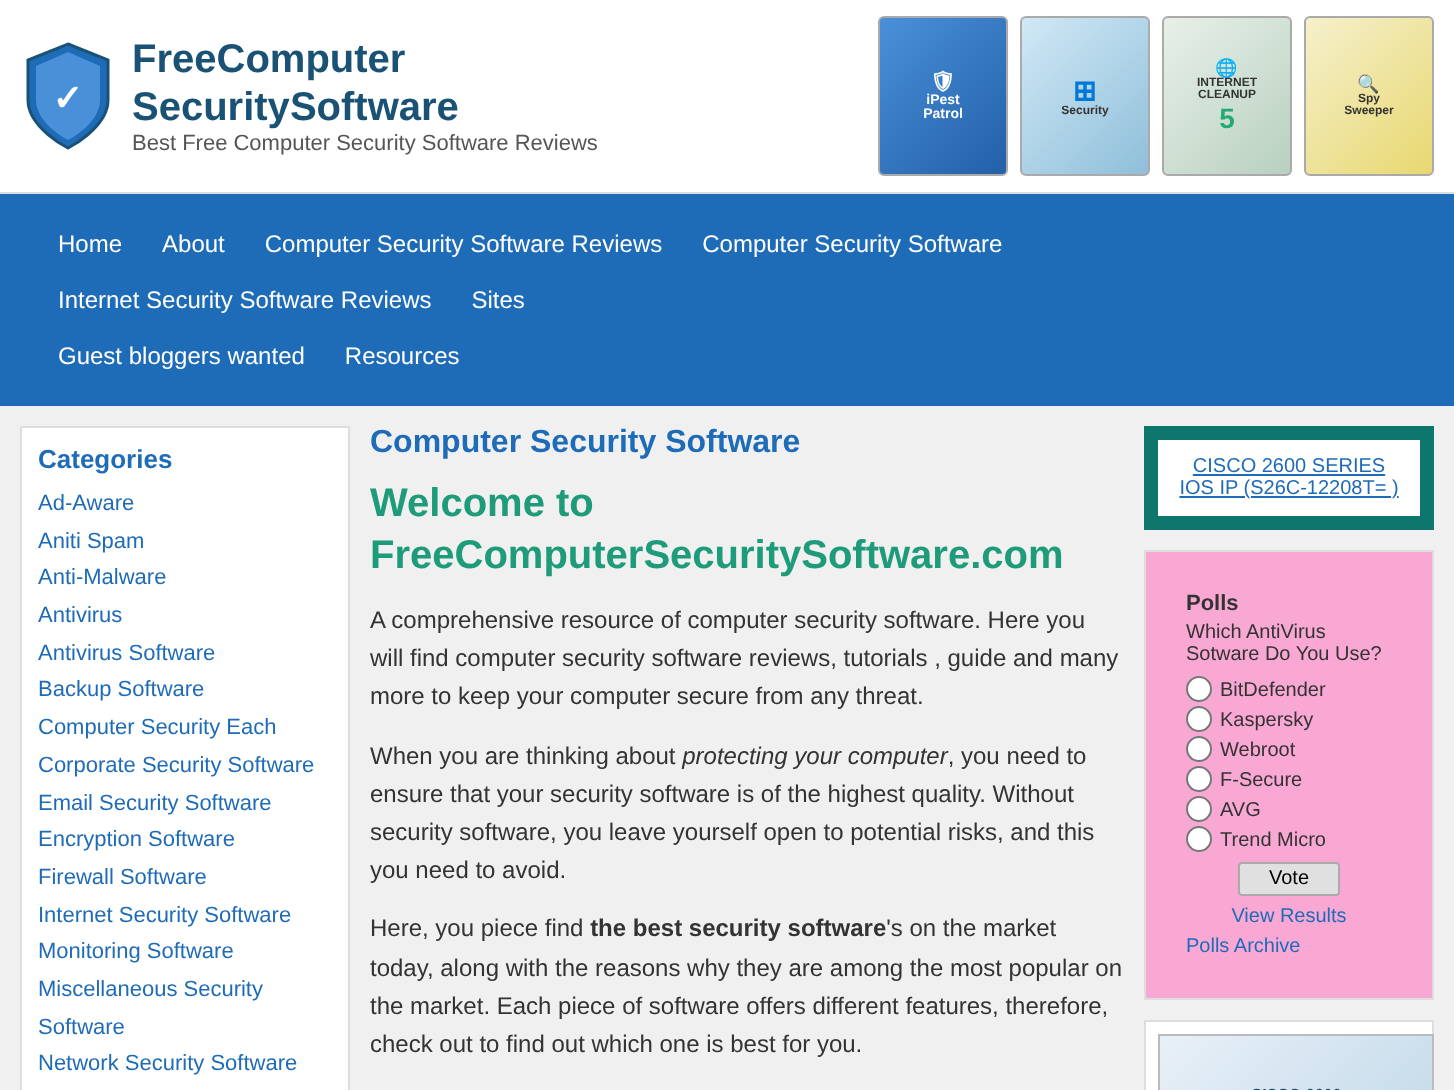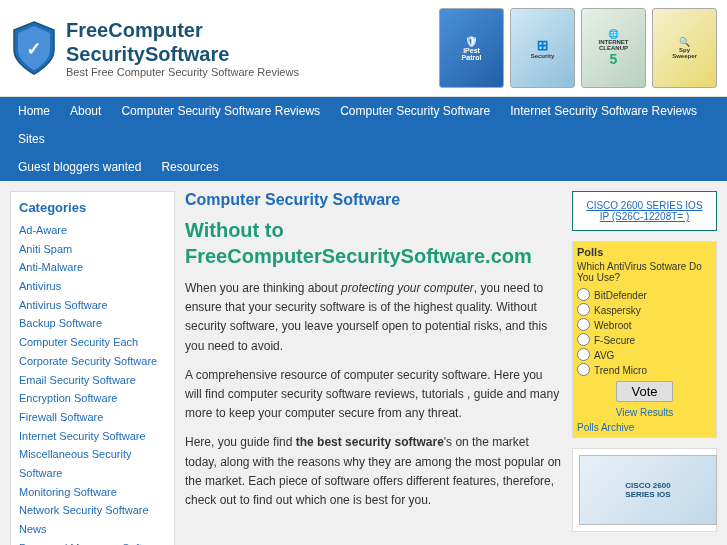--- a/index.html
+++ b/index.html
@@ -14,21 +14,21 @@
     .logo-title { font-size: 20px; font-weight: bold; color: #1a5276; line-height: 1.2; }
     .logo-subtitle { font-size: 11px; color: #555; }
     .header-products { margin-left: auto; display: flex; gap: 6px; align-items: center; }
     .product-box { width: 65px; height: 80px; background: linear-gradient(135deg, #e8f4f8, #c5dce8); border: 1px solid #aaa; border-radius: 3px; display: flex; align-items: center; justify-content: center; font-size: 8px; text-align: center; color: #333; font-weight: bold; overflow: hidden; position: relative; }
     .product-box.pest { background: linear-gradient(135deg, #4a90d9, #2260a8); color: white; }
     .product-box.win { background: linear-gradient(135deg, #d0e8f5, #8fbfda); }
     .product-box.internet { background: linear-gradient(135deg, #e8f0e8, #b8d0c0); }
     .product-box.spy { background: linear-gradient(135deg, #f5f0cc, #e8d870); }
 
     
-    #navbar { background: #1e6bb8; padding: 0; }
+    #navbar { background: #1e6bb8; padding: 11px; }
     #navbar ul { display: flex; flex-wrap: wrap; list-style: none; padding: 0 8px; }
     #navbar ul li a { display: block; padding: 7px 10px; color: #fff; text-decoration: none; font-size: 12px; }
 
     
     #content-wrapper { display: flex; gap: 0; padding: 10px; max-width: 727px; }
 
     
     #sidebar { width: 165px; flex-shrink: 0; }
     .sidebar-box { background: #fff; border: 1px solid #ddd; padding: 8px; margin-bottom: 10px; }
     .sidebar-title { color: #1e6bb8; font-weight: bold; font-size: 13px; margin-bottom: 6px; }
@@ -38,28 +38,28 @@
     
     #main { flex: 1; padding: 0 10px; }
     .main-title { color: #1e6bb8; font-size: 16px; font-weight: bold; margin-bottom: 8px; }
     .welcome-heading { color: #1e9b78; font-size: 20px; font-weight: bold; margin-bottom: 10px; line-height: 1.3; }
     .main-text { font-size: 12px; color: #333; line-height: 1.6; margin-bottom: 10px; }
     .italic-text { font-style: italic; }
     .bold-text { font-weight: bold; }
 
     
     #right-sidebar { width: 145px; flex-shrink: 0; }
-    .right-box { background: #fde047; border: 1px solid #ddd; padding: 4px; margin-bottom: 10px; font-size: 11px; }
-    .cisco-box { background: #fff; border: 1px solid #0f766e; padding: 8px; font-size: 10px; color: #333; text-align: center; margin-bottom: 10px; }
+    .right-box { background: #f9a8d4; border: 1px solid #ddd; padding: 20px; margin-bottom: 10px; font-size: 11px; }
+    .cisco-box { background: #fff; border: 7px solid #0f766e; padding: 8px; font-size: 10px; color: #333; text-align: center; margin-bottom: 10px; }
     .cisco-link { color: #1e6bb8; font-size: 10px; }
     .polls-label { font-size: 11px; font-weight: bold; color: #333; margin-bottom: 3px; }
     .polls-question { font-size: 10px; color: #333; margin-bottom: 5px; }
     .radio-option { display: flex; align-items: flex-end; gap: 4px; margin-bottom: 2px; font-size: 10px; }
     .radio-option input { margin: 0; }
-    .vote-btn { display: block; margin: 5px auto; padding: 2px 14px; background: #e0e0e0; border: 1px solid #aaa; border-radius: 2px; font-size: 13px; cursor: pointer; }
+    .vote-btn { display: block; margin: 5px auto; padding: 2px 14px; background: #e0e0e0; border: 1px solid #aaa; border-radius: 2px; font-size: 10px; cursor: pointer; }
     .view-results-link { display: block; text-align: center; color: #1e6bb8; font-size: 10px; margin-top: 4px; text-decoration: none; }
     .polls-archive-link { display: block; color: #1e6bb8; font-size: 10px; margin-top: 4px; text-decoration: none; }
     .cisco-bottom { background: #fff; border: 1px solid #ddd; padding: 6px; font-size: 9px; color: #333; text-align: center; }
     .cisco-bottom-img { width: 138px; height: 70px; background: linear-gradient(135deg, #e8f0f8, #c0d8e8); display: flex; align-items: center; justify-content: center; font-size: 9px; font-weight: bold; color: #1a5276; border: 1px solid #bbb; }
   </style>
 </head>
 <body>
 
 <div id="header">
   <div id="logo-area">
@@ -173,48 +173,48 @@
         <li>
             <a href="#">Encryption Software</a>
           </li>
         <li>
             <a href="#">Firewall Software</a>
           </li>
         <li>
             <a href="#">Internet Security Software</a>
           </li>
         <li>
+            <a href="#">Monitoring Software</a>
+          </li>
+        <li>
             <a href="#">Miscellaneous Security Software</a>
-          </li>
-        <li>
-            <a href="#">Monitoring Software</a>
           </li>
         <li>
             <a href="#">Network Security Software</a>
           </li>
         <li>
             <a href="#">News</a>
           </li>
         <li>
             <a href="#">Password Managers Software</a>
           </li>
 
       </ul>
     </div>
   </div>
 
   <div id="main">
     <div class="main-title">Computer Security Software</div>
-    <div class="welcome-heading">Without to FreeComputerSecuritySoftware.com</div>
+    <div class="welcome-heading">Welcome to FreeComputerSecuritySoftware.com</div>
+    <p class="main-text">A comprehensive resource of computer security software. Here you will find computer security software reviews, tutorials , guide and many more to keep your computer secure from any threat.</p>
     <p class="main-text">
       <span>When you are thinking about </span><span class="italic-text">protecting your computer</span><span>, you need to ensure that your security software is of the highest quality. Without security software, you leave yourself open to potential risks, and this you need to avoid.</span>
     </p>
-    <p class="main-text">A comprehensive resource of computer security software. Here you will find computer security software reviews, tutorials , guide and many more to keep your computer secure from any threat.</p>
     <p class="main-text">
-      <span>Here, you guide find  </span><span class="bold-text">the best security software</span><span>'s on the market today, along with the reasons why they are among the most popular on the market. Each piece of software offers different features, therefore, check out to find out which one is best for you.</span>
+      <span>Here, you piece find  </span><span class="bold-text">the best security software</span><span>'s on the market today, along with the reasons why they are among the most popular on the market. Each piece of software offers different features, therefore, check out to find out which one is best for you.</span>
     </p>
   </div>
 
   <div id="right-sidebar">
     <div class="cisco-box">
       <a href="#" class="cisco-link">CISCO 2600 SERIES IOS IP (S26C-12208T= )</a>
     </div>
 
     <div class="right-box">
       <div class="polls-label">Polls</div>

